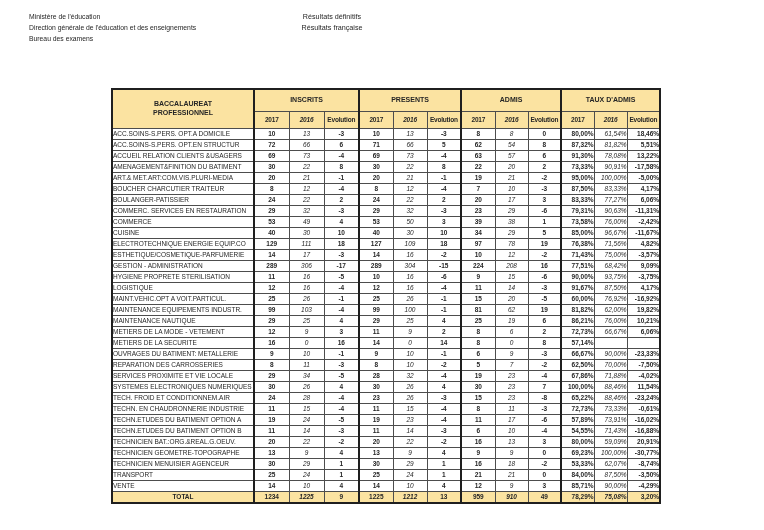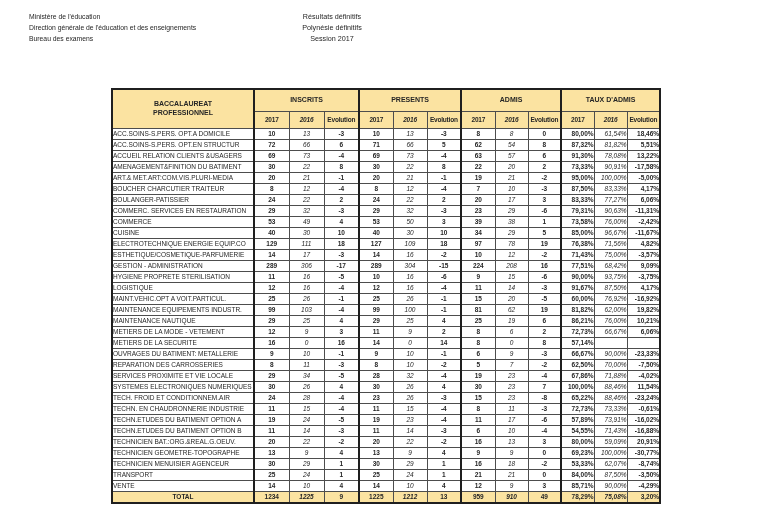--- a/index.html
+++ b/index.html
@@ -72,22 +72,21 @@
 <div class="page">
 
   <div class="org-block">
     <div>Ministère de l'éducation</div>
     <div>Direction générale de l'éducation et des enseignements</div>
     <div>Bureau des examens</div>
   </div>
 
   <div class="title-block">
     <div>Résultats définitifs</div>
-    <div>Polynésie définitifs</div>
-    <div>Session 2017</div>
+    <div>Résultats française</div>
   </div>
 
   <table class="results">
     <colgroup>
       <col style="width:142px">
       <col style="width:35px">
         <col style="width:35px">
         <col style="width:35px">
       <col style="width:34px">
         <col style="width:34px">

